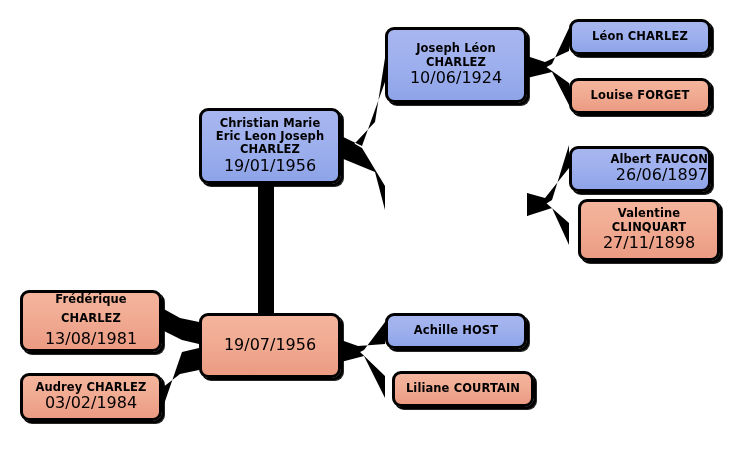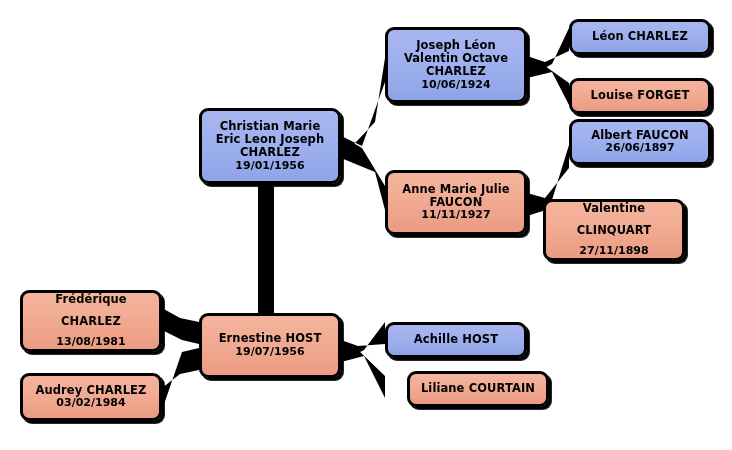--- a/index.html
+++ b/index.html
@@ -51,22 +51,22 @@
   .node.female {
     background: linear-gradient(to bottom, #f4b49c 0%, #f1ab93 45%, #eb9b82 100%);
   }
   .node .nm {
     font-weight: bold;
     font-size: 11.5px;
     letter-spacing: 0.1px;
     white-space: nowrap;
   }
   .node .dt {
-    font-weight: bold;
-    font-size: 11px;
+    font-weight: normal;
+    font-size: 16px;
     white-space: nowrap;
     margin-top: 0px;
   }
 </style>
 </head>
 <body>
 
 <div id="tree">
 
   <svg id="connectors" viewBox="0 0 732 450" width="732" height="450" xmlns="http://www.w3.org/2000/svg">
@@ -91,67 +91,60 @@
 
   <div class="node male" style="left:199px; top:108px; width:142px; height:76px;">
     <div class="nm">Christian Marie</div>
     <div class="nm">Eric Leon Joseph</div>
     <div class="nm">CHARLEZ</div>
     <div class="dt">19/01/1956</div>
   </div>
 
   <div class="node male" style="left:385px; top:27px; width:142px; height:76px;">
     <div class="nm">Joseph Léon</div>
-    <div class="nm">Valentin Octave</div>
     <div class="nm">CHARLEZ</div>
     <div class="dt">10/06/1924</div>
   </div>
 
-  <div class="node female" style="left:385px; top:170px; width:142px; height:65px;">
-    <div class="nm">Anne Marie Julie</div>
-    <div class="nm">FAUCON</div>
-    <div class="dt">11/11/1927</div>
-  </div>
 
   <div class="node male" style="left:569px; top:19px; width:142px; height:36px;">
     <div class="nm">Léon CHARLEZ</div>
   </div>
 
   <div class="node female" style="left:569px; top:78px; width:142px; height:36px;align-items:center;">
     <div class="nm">Louise FORGET</div>
   </div>
 
-  <div class="node male" style="left:569px; top:119px; width:142px; height:46px;">
+  <div class="node male" style="left:569px; top:146px; width:142px; height:46px;align-items:flex-end;">
     <div class="nm">Albert FAUCON</div>
     <div class="dt">26/06/1897</div>
   </div>
 
-  <div class="node female" style="left:543px; top:199px; width:142px; height:62px;justify-content:space-between;">
+  <div class="node female" style="left:578px; top:199px; width:142px; height:62px;">
     <div class="nm">Valentine</div>
     <div class="nm">CLINQUART</div>
     <div class="dt">27/11/1898</div>
   </div>
 
   <div class="node female" style="left:199px; top:313px; width:142px; height:65px;">
-    <div class="nm">Ernestine HOST</div>
     <div class="dt">19/07/1956</div>
   </div>
 
   <div class="node female" style="left:20px; top:290px; width:142px; height:62px;justify-content:space-between;">
     <div class="nm">Frédérique</div>
     <div class="nm">CHARLEZ</div>
     <div class="dt">13/08/1981</div>
   </div>
 
   <div class="node female" style="left:20px; top:373px; width:142px; height:48px;">
     <div class="nm">Audrey CHARLEZ</div>
     <div class="dt">03/02/1984</div>
   </div>
 
-  <div class="node male" style="left:385px; top:322px; width:142px; height:36px;">
+  <div class="node male" style="left:385px; top:313px; width:142px; height:36px;">
     <div class="nm">Achille HOST</div>
   </div>
 
-  <div class="node female" style="left:407px; top:371px; width:142px; height:36px;">
+  <div class="node female" style="left:392px; top:371px; width:142px; height:36px;">
     <div class="nm">Liliane COURTAIN</div>
   </div>
 
 </div>
 
 </body></html>

